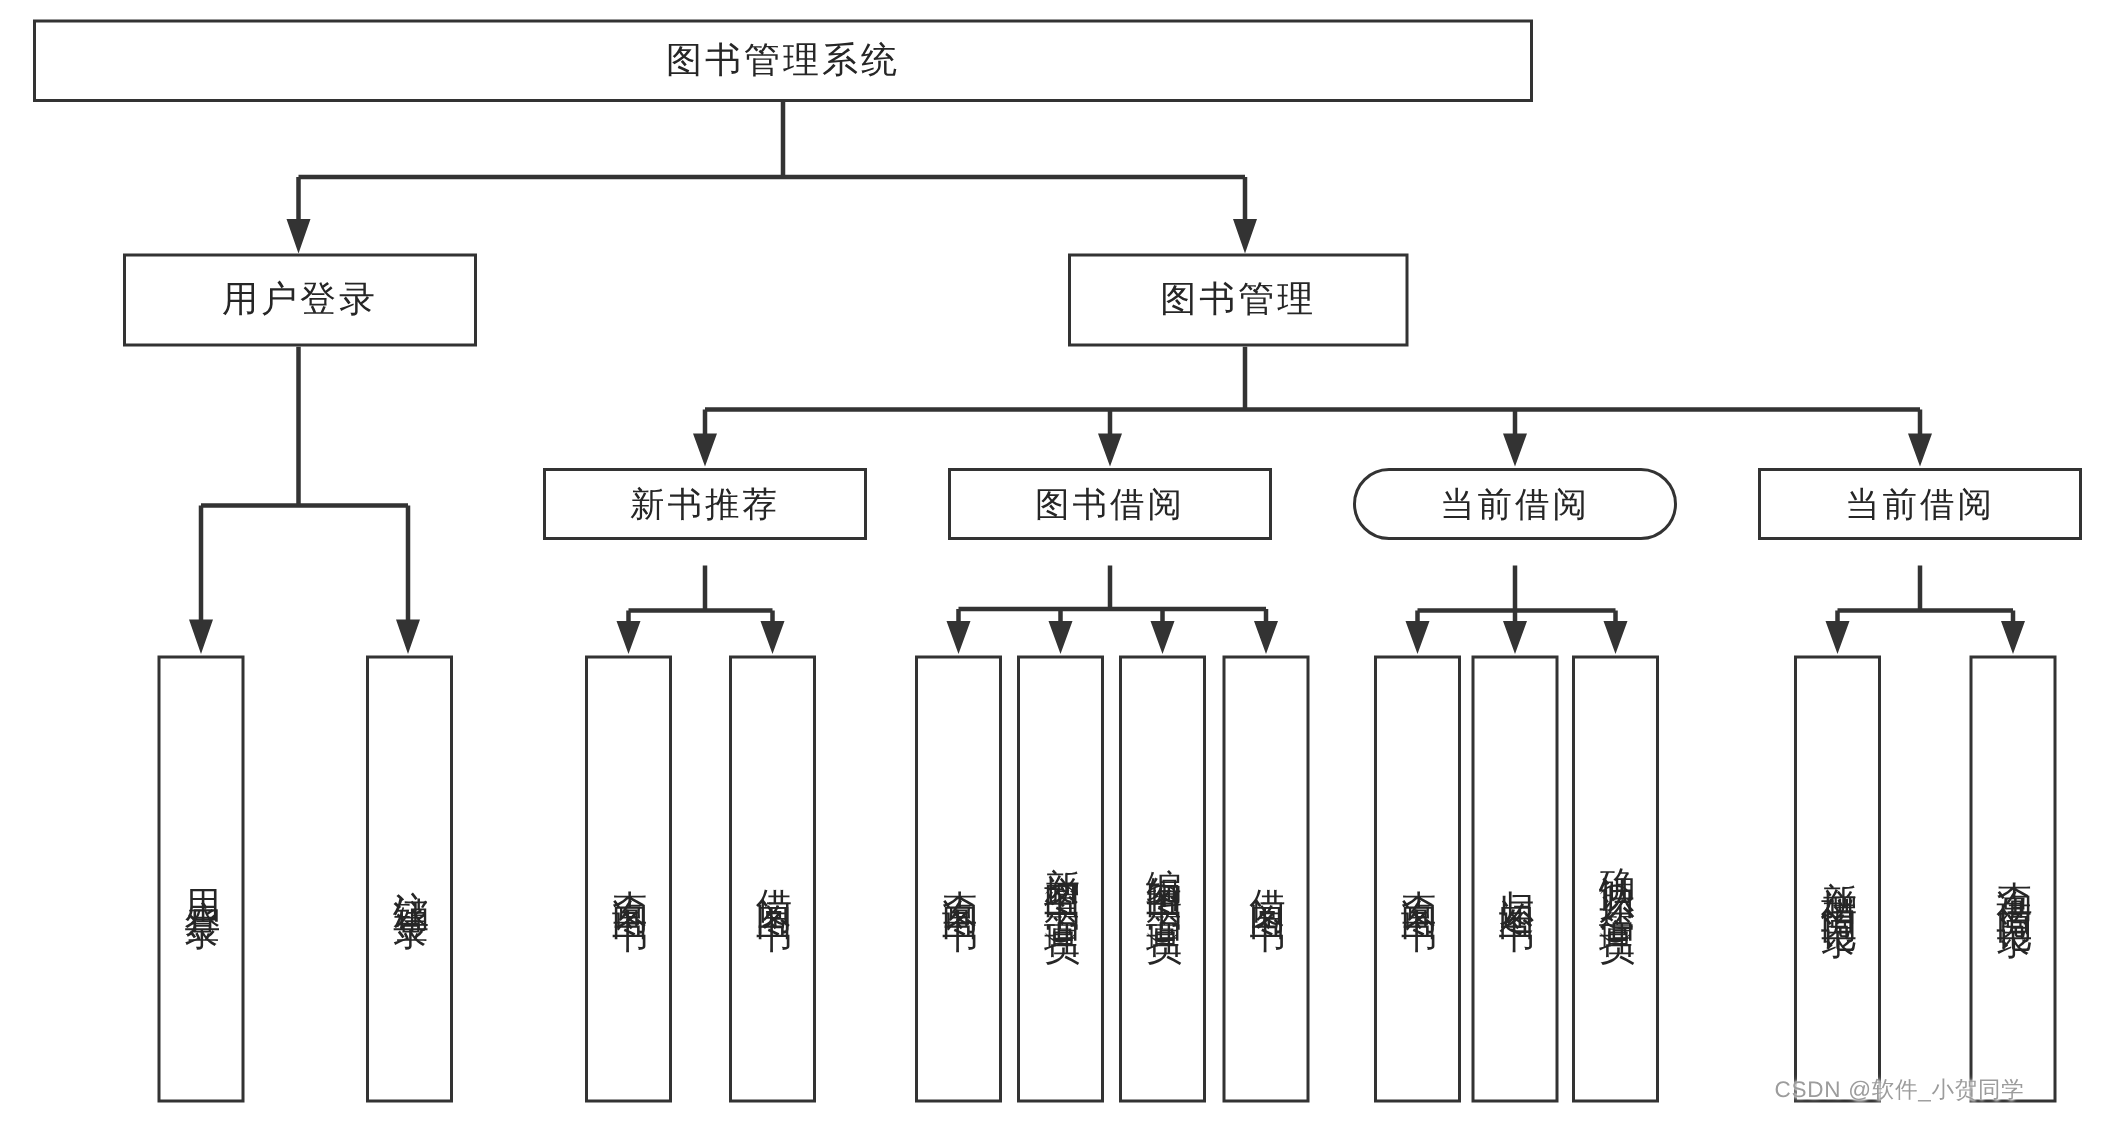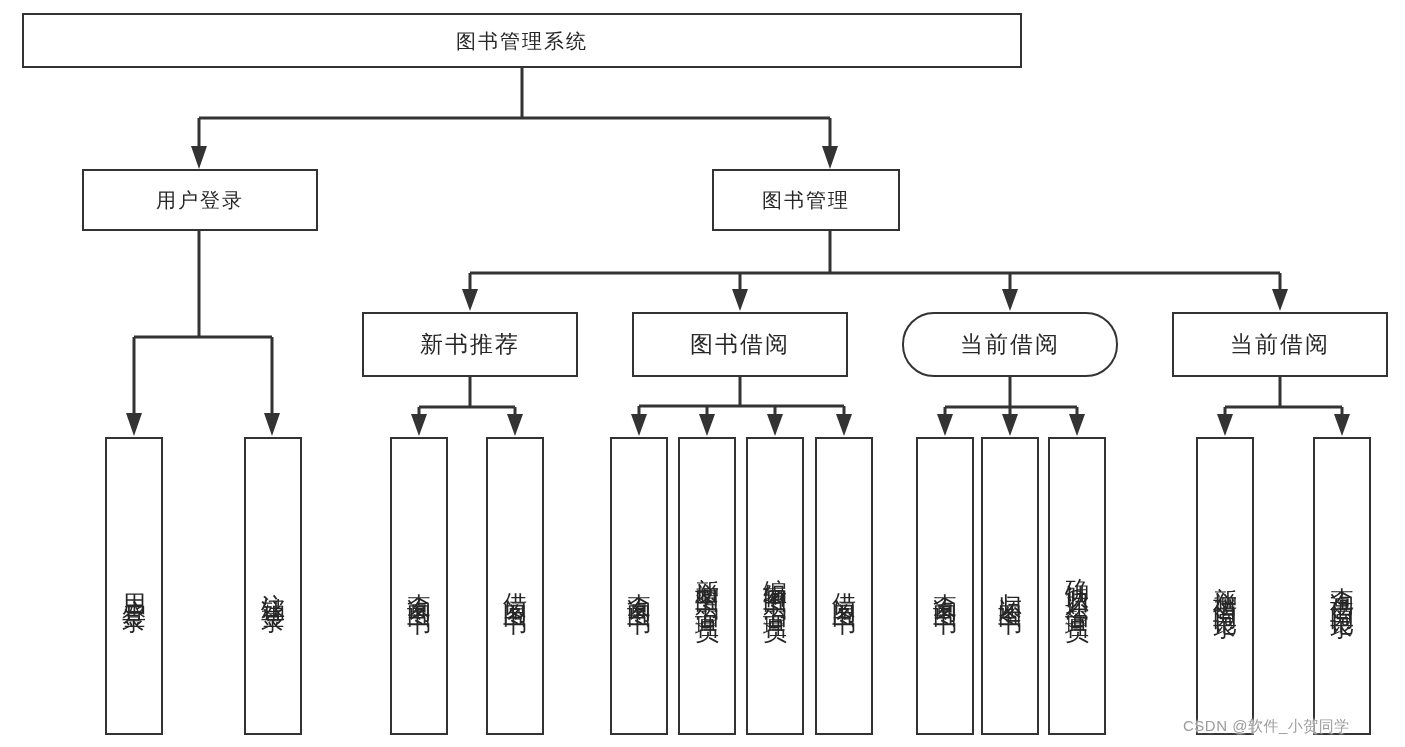--- a/index.html
+++ b/index.html
@@ -21,26 +21,26 @@
   #wires path.w{stroke:var(--line);stroke-width:3;fill:none;}
   #wires path.h{fill:var(--line);stroke:none;}
   .node{
     position:absolute;
     box-sizing:border-box;
     border:2.5px solid var(--line);
     background:var(--bg);
     display:flex;align-items:center;justify-content:center;
     line-height:1;
   }
-  .hnode{font-size:20px;letter-spacing:2px;}
+  .hnode{font-size:24px;letter-spacing:2px;}
   .l3node{font-size:23px;letter-spacing:2px;}
   .root{left:22px;top:13px;width:1000px;height:55px;}
   .l2a{left:82px;top:169px;width:236px;height:62px;}
-  .l2b{left:712px;top:169px;width:188px;height:62px;}
-  .l3{top:312px;width:216px;height:65px;justify-content:center;}
+  .l2b{left:712px;top:169px;width:227px;height:62px;}
+  .l3{top:312px;width:216px;height:48px;justify-content:center;}
   .leaf{
     position:absolute;top:437px;width:58px;height:298px;
     box-sizing:border-box;border:2.5px solid var(--line);
     background:var(--bg);
     display:flex;align-items:center;justify-content:center;
   }
   .vtext{
     writing-mode:vertical-rl;
     text-orientation:mixed;
     font-size:24px;letter-spacing:6px;line-height:1;

